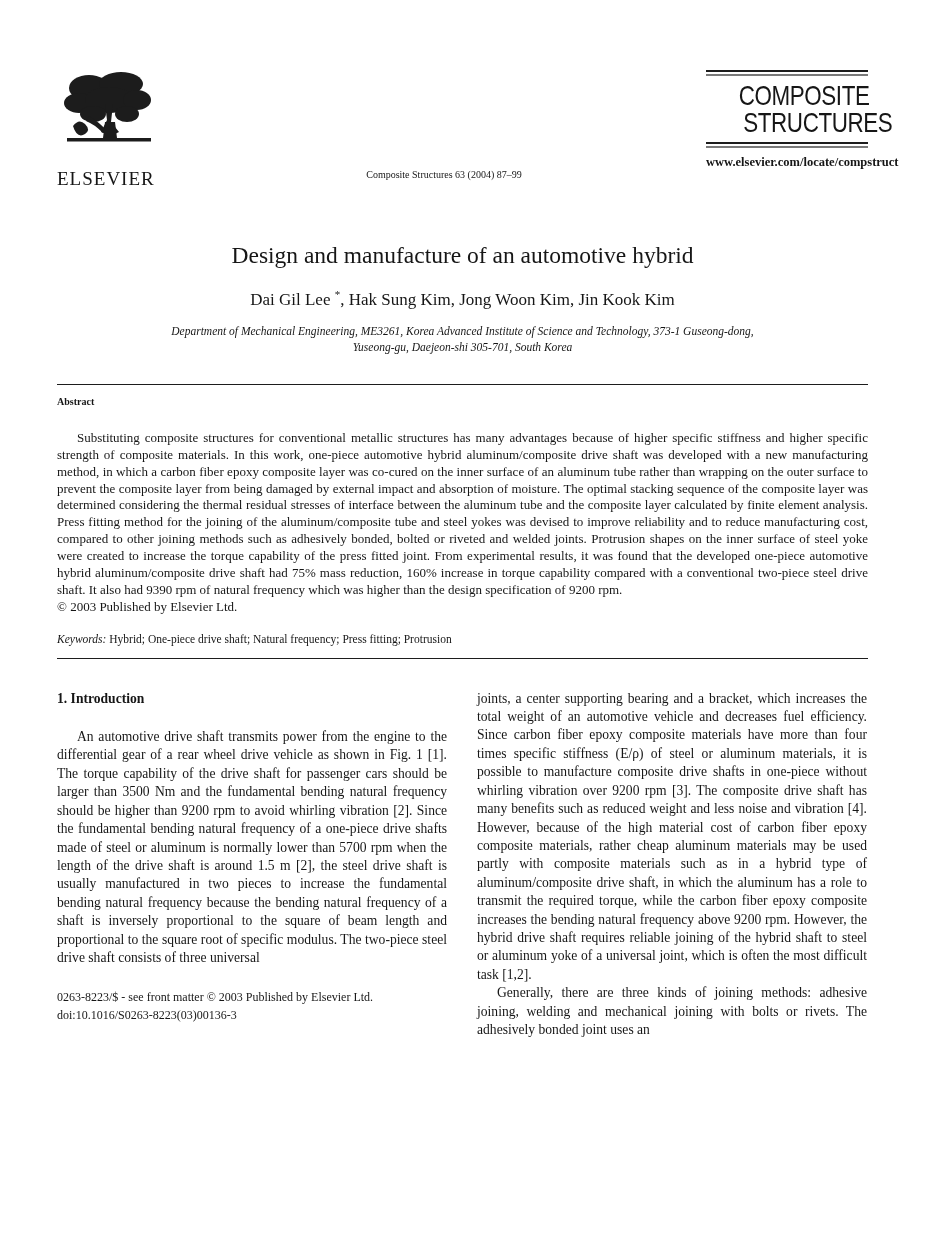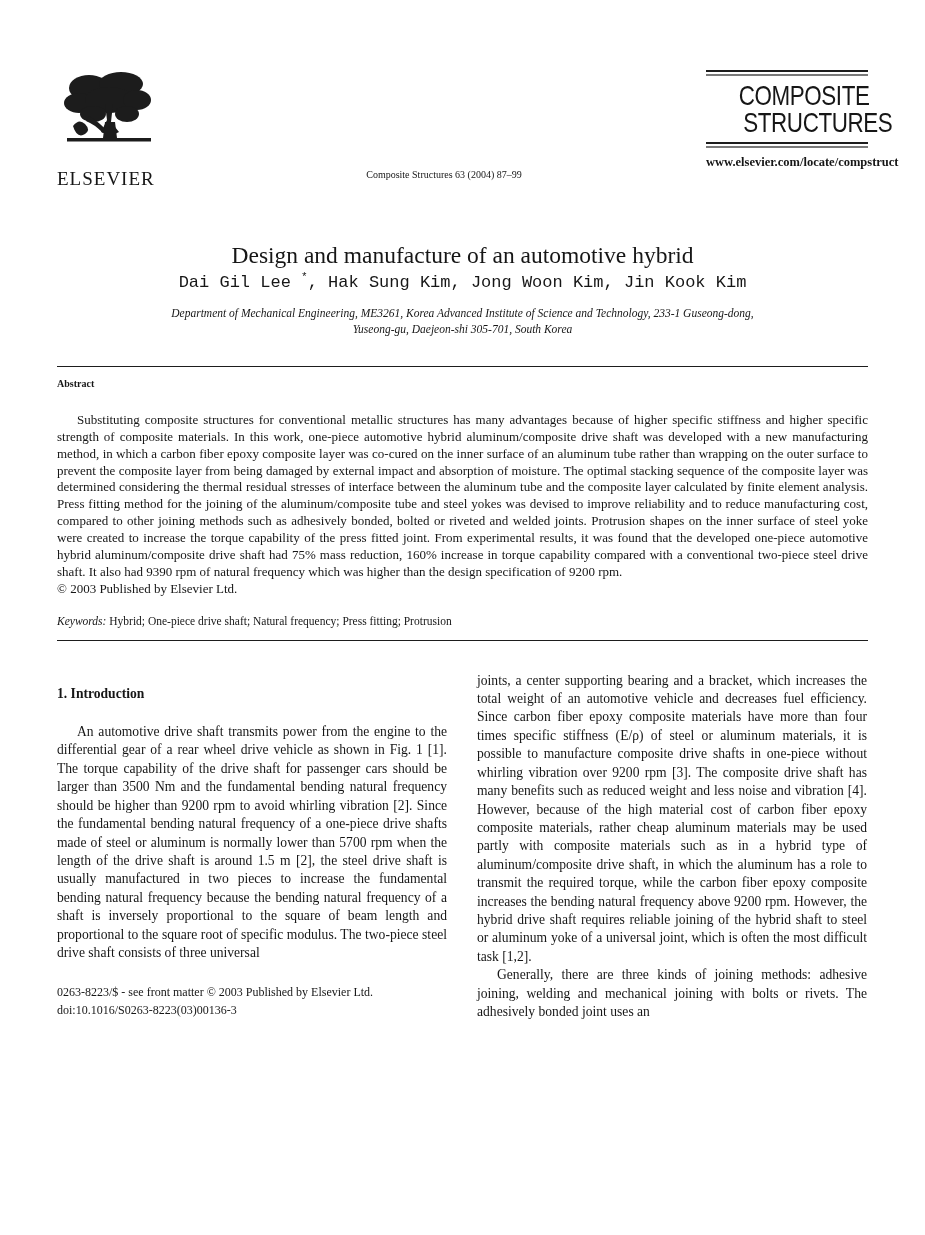--- a/index.html
+++ b/index.html
@@ -16,35 +16,35 @@
   .pub-name { font-size:19px; letter-spacing:1px; font-weight:400; margin-top:16px; }
   .journal-ref { flex:1; text-align:center; font-size:10px; align-self:flex-end; padding-bottom:10px; }
   .jlogo-block { width:162px; text-align:center; }
   .dbl-rule { height:6px; border-top:2.5px solid #1d1d1d; border-bottom:2px solid #7a7a7a; }
   .jlogo-text { font-family:"Liberation Sans", sans-serif; font-size:28px; line-height:0.98;
     letter-spacing:-0.5px; margin:6px 0 5px 0; }
   .jlogo-text .cond { display:inline-block; transform:scaleX(0.80); transform-origin:right center; white-space:nowrap; }
   .jlogo-url { font-size:12.5px; margin-top:7px; white-space:nowrap;font-weight:bold; }
   
   .title { margin-top:50px; text-align:center; font-size:23.5px; line-height:1.32; font-weight:400; }
-  .authors { text-align:center; font-size:17px;font-family:Liberation Mono, monospace; }
+  .authors { margin-top:17px; text-align:center; font-size:17px; }
   .authors sup { font-size:11px; }
   .affiliation { margin-top:13px; text-align:center; font-style:italic; font-size:11.5px; line-height:1.4; }
   
   hr.full { border:none; border-top:1.3px solid #1d1d1d; margin-top:29px; }
   .abs-heading { margin-top:11px; font-weight:700; font-size:10px; }
   .abs-body { margin-top:23px; font-size:13px; line-height:1.3; text-align:justify; text-indent:20px; }
   .abs-copyright { font-size:13px; line-height:1.3; }
   .keywords { margin-top:17px; font-size:11.5px; }
   .keywords .kw-label { font-style:italic; }
   hr.keyline { border:none; border-top:1.3px solid #1d1d1d; margin-top:13px; }
   
   .columns { display:flex; gap:30px; margin-top:31px; }
   .col { width:390px; font-size:13.6px; line-height:1.355; text-align:justify; }
-  .sec-heading { font-weight:700; font-size:13.6px; margin-bottom:20px; text-align:left;margin-top:13px; }
+  .sec-heading { font-weight:700; font-size:13.6px; margin-bottom:20px; text-align:left; }
   .col p.indent { text-indent:20px; }
   .col p + p { margin-top:0; }
   
   .footnote { margin-top:19px; font-size:11.5px; line-height:1.45; text-align:justify; }
   .fn-rule { width:92px; border:none; border-top:1.2px solid #1d1d1d; margin:0 0 4px 0; }
   .fn-corr { text-indent:14px; }
   .fn-email { text-indent:14px; margin-top:1px; }
   .fn-email .lbl { font-style:italic; }
   .fn-email a { text-decoration:none; }
   .bottom-lines { margin-top:21px; font-size:12px; line-height:1.5; }
@@ -87,21 +87,21 @@
   </div>
 
   <div class="title">
     <span>Design and manufacture of an automotive hybrid</span><br>
   </div>
   <div class="authors">
     <span>Dai Gil Lee</span>
     <sup>*</sup><span>, Hak Sung Kim, Jong Woon Kim, Jin Kook Kim</span>
   </div>
   <div class="affiliation">
-    <span>Department of Mechanical Engineering, ME3261, Korea Advanced Institute of Science and Technology, 233-1 Guseong-dong,</span><br>
+    <span>Department of Mechanical Engineering, ME3261, Korea Advanced Institute of Science and Technology, 373-1 Guseong-dong,</span><br>
     <span>Yuseong-gu, Daejeon-shi 305-701, South Korea</span>
   </div>
 
   <hr class="full">
   <div class="abs-heading">Abstract</div>
   <p class="abs-body">Substituting composite structures for conventional metallic structures has many advantages because of higher specific stiffness and higher specific strength of composite materials. In this work, one-piece automotive hybrid aluminum/composite drive shaft was developed with a new manufacturing method, in which a carbon fiber epoxy composite layer was co-cured on the inner surface of an aluminum tube rather than wrapping on the outer surface to prevent the composite layer from being damaged by external impact and absorption of moisture. The optimal stacking sequence of the composite layer was determined considering the thermal residual stresses of interface between the aluminum tube and the composite layer calculated by finite element analysis. Press fitting method for the joining of the aluminum/composite tube and steel yokes was devised to improve reliability and to reduce manufacturing cost, compared to other joining methods such as adhesively bonded, bolted or riveted and welded joints. Protrusion shapes on the inner surface of steel yoke were created to increase the torque capability of the press fitted joint. From experimental results, it was found that the developed one-piece automotive hybrid aluminum/composite drive shaft had 75% mass reduction, 160% increase in torque capability compared with a conventional two-piece steel drive shaft. It also had 9390 rpm of natural frequency which was higher than the design specification of 9200 rpm.</p>
   <p class="abs-copyright">© 2003 Published by Elsevier Ltd.</p>
   <div class="keywords">
     <span class="kw-label">Keywords:</span><span> Hybrid; One-piece drive shaft; Natural frequency; Press fitting; Protrusion</span>
   </div>

